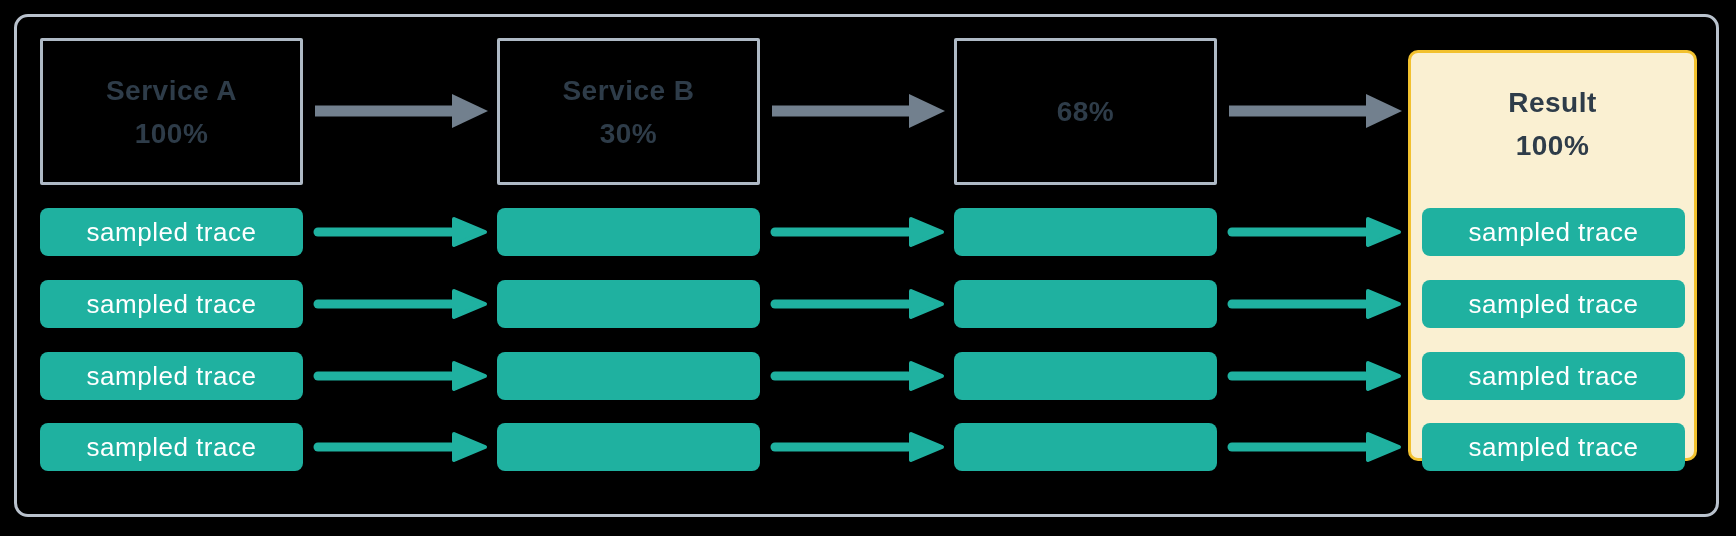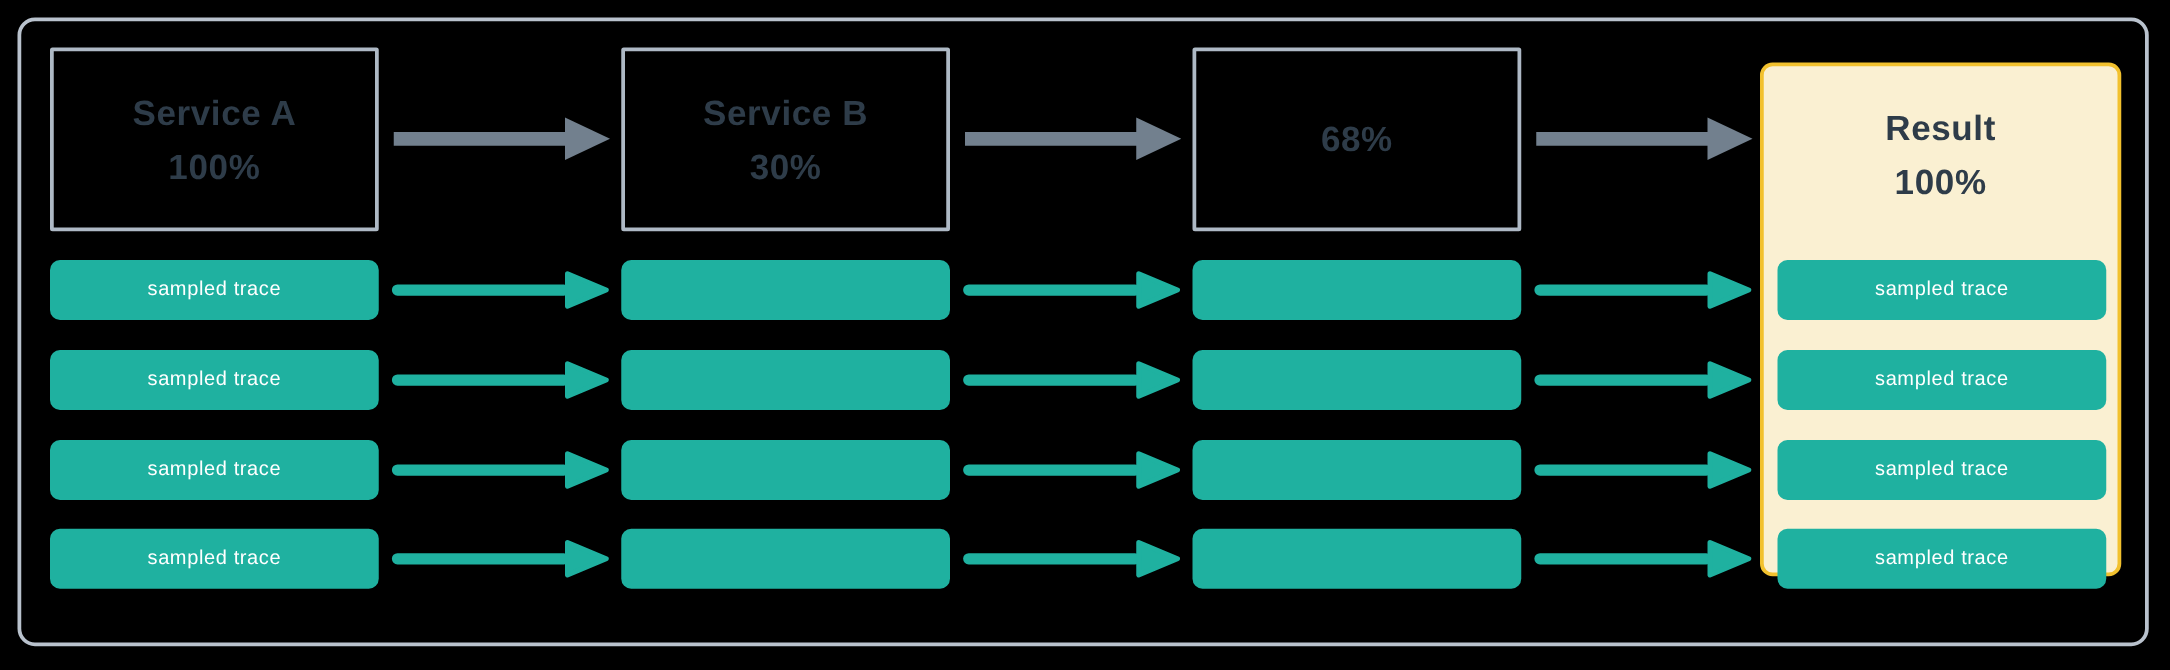--- a/index.html
+++ b/index.html
@@ -78,21 +78,21 @@
     position: absolute;
     width: 263px; height: 48px;
     background: var(--teal, #1FB1A0);
     border-radius: 8px;
     display: flex;
     align-items: center;
     justify-content: center;
   }
   .trace-label {
     color: var(--trace-text, #FFFFFF);
-    font-size: 16px;
+    font-size: 26px;
     font-weight: normal;
     letter-spacing: 0.5px;
   }
   .col-a { left: 40px; }
   .col-b { left: 497px; }
   .col-c { left: 954px; }
   .col-r { left: 1422px; }
   .trace-box.row-1 { top: 208px; }
   .trace-box.row-2 { top: 280px; }
   .trace-box.row-3 { top: 352px; }

